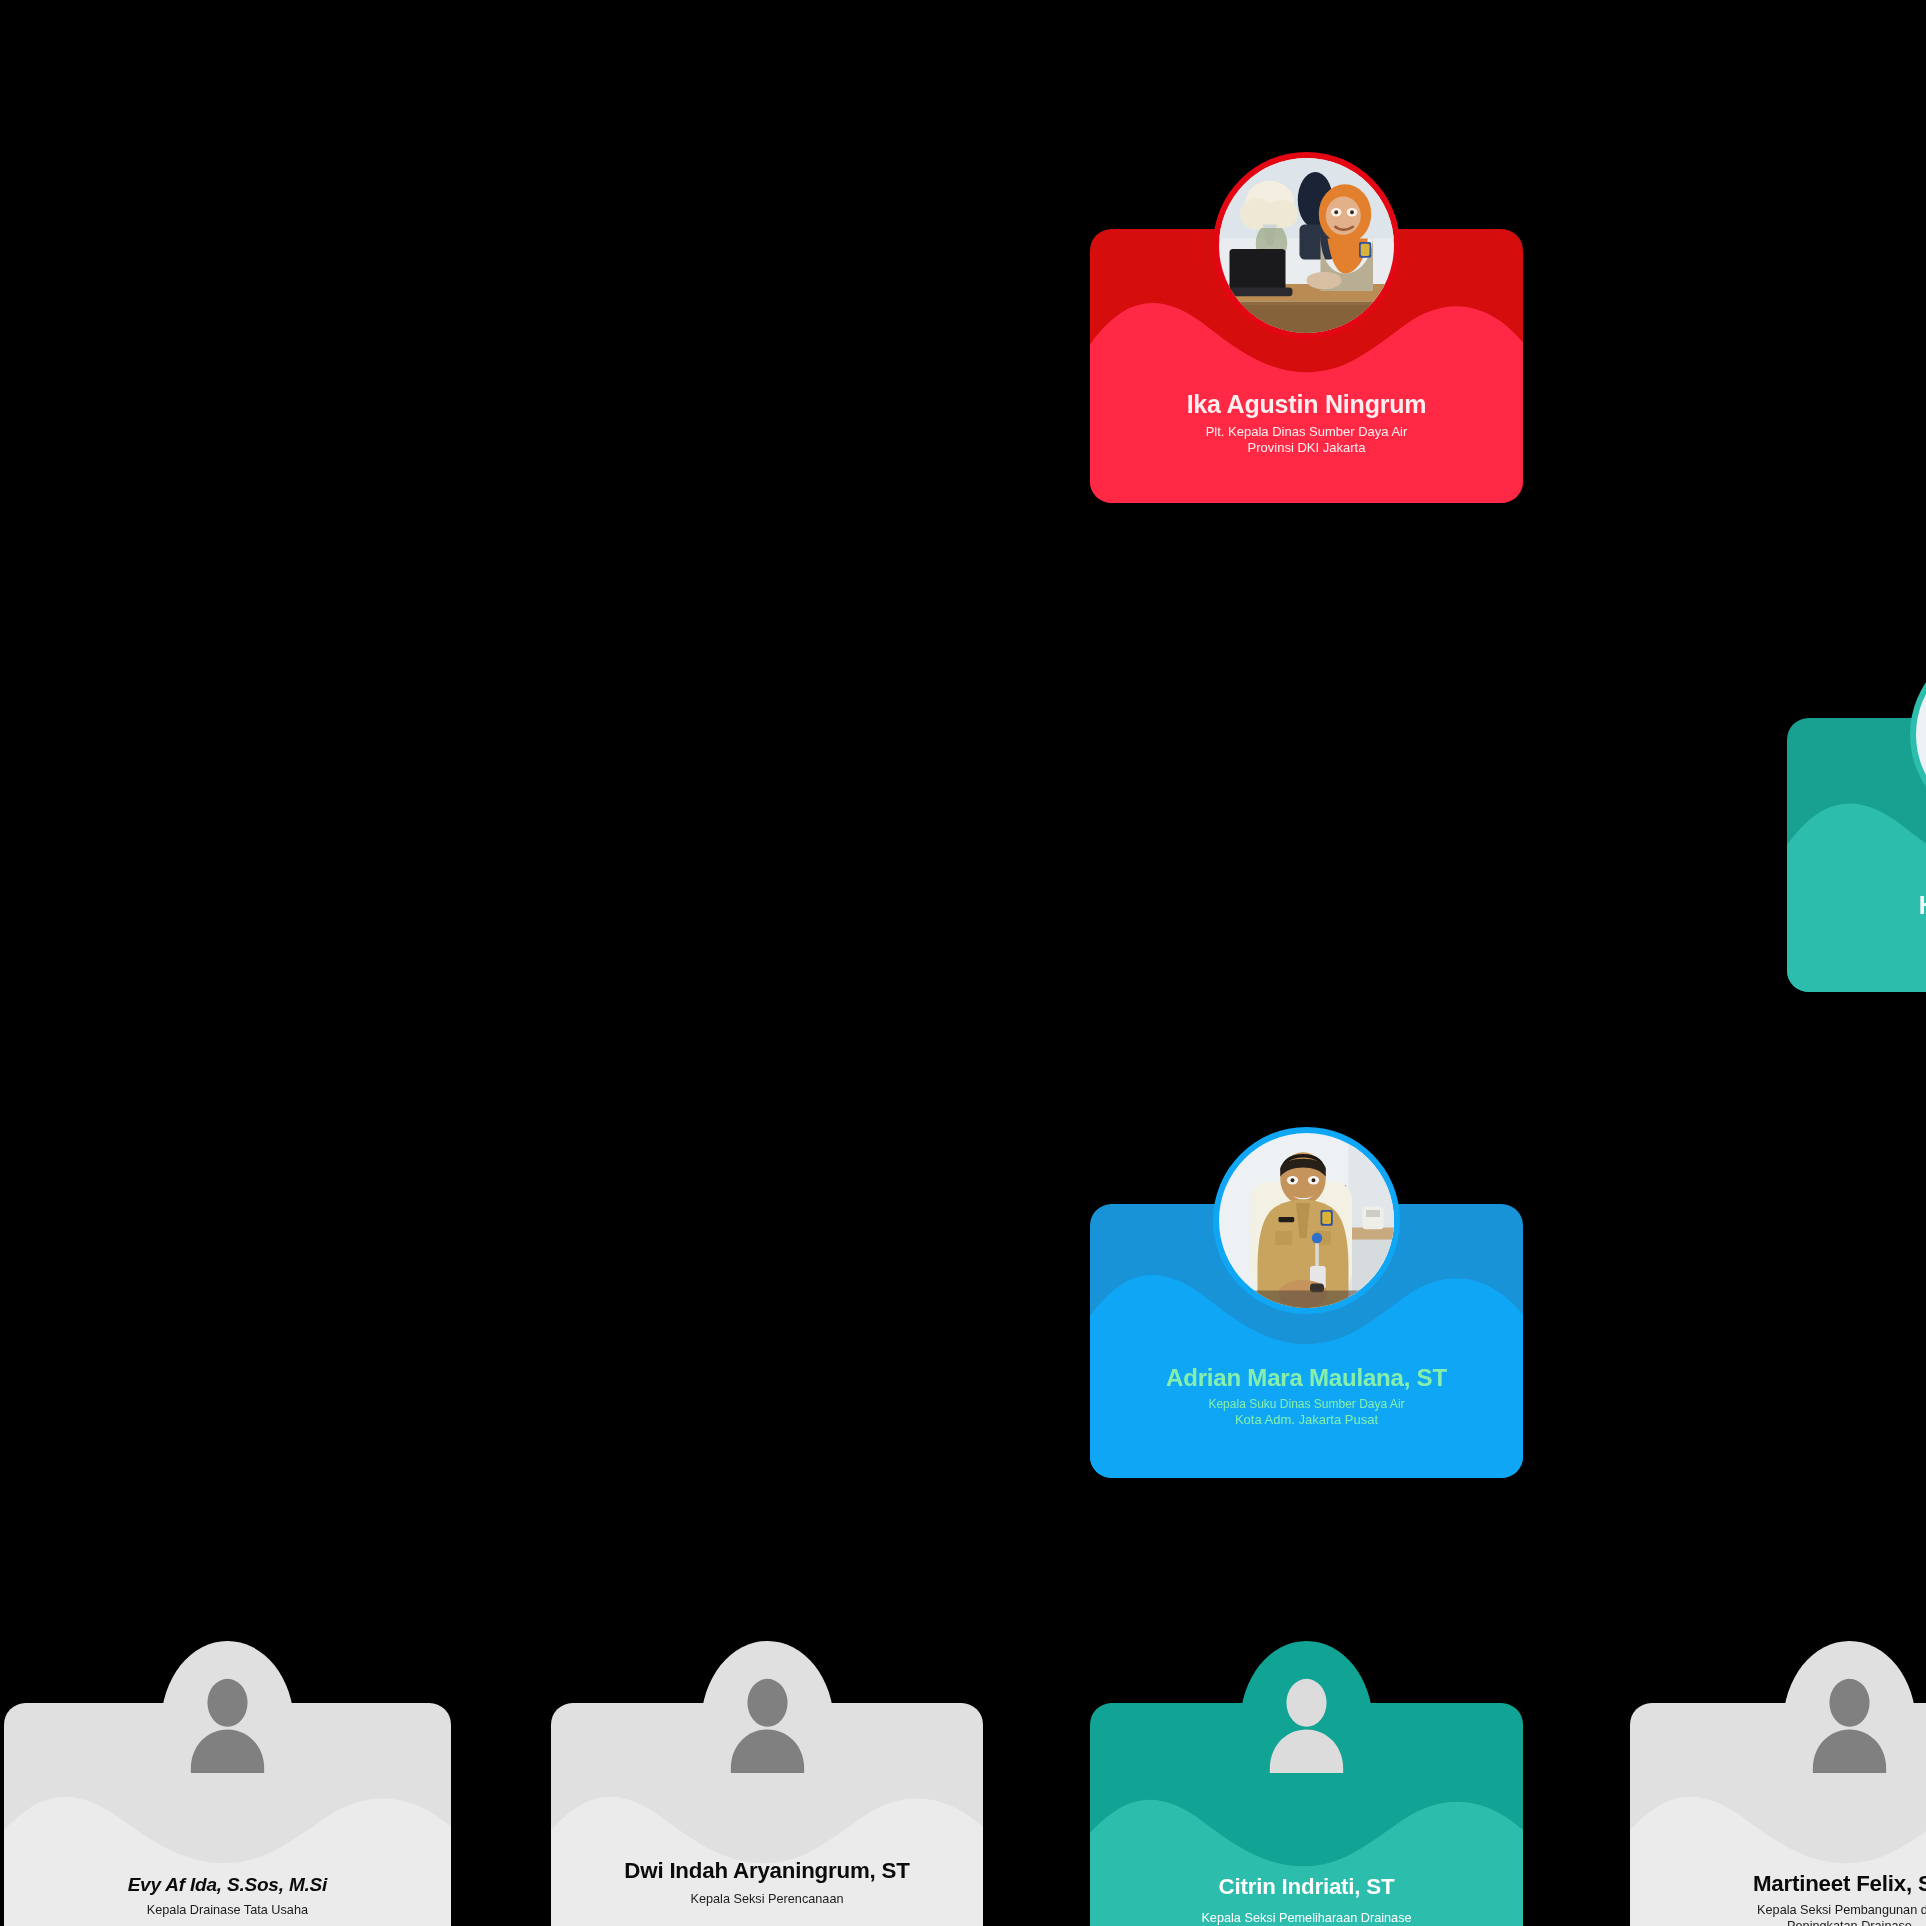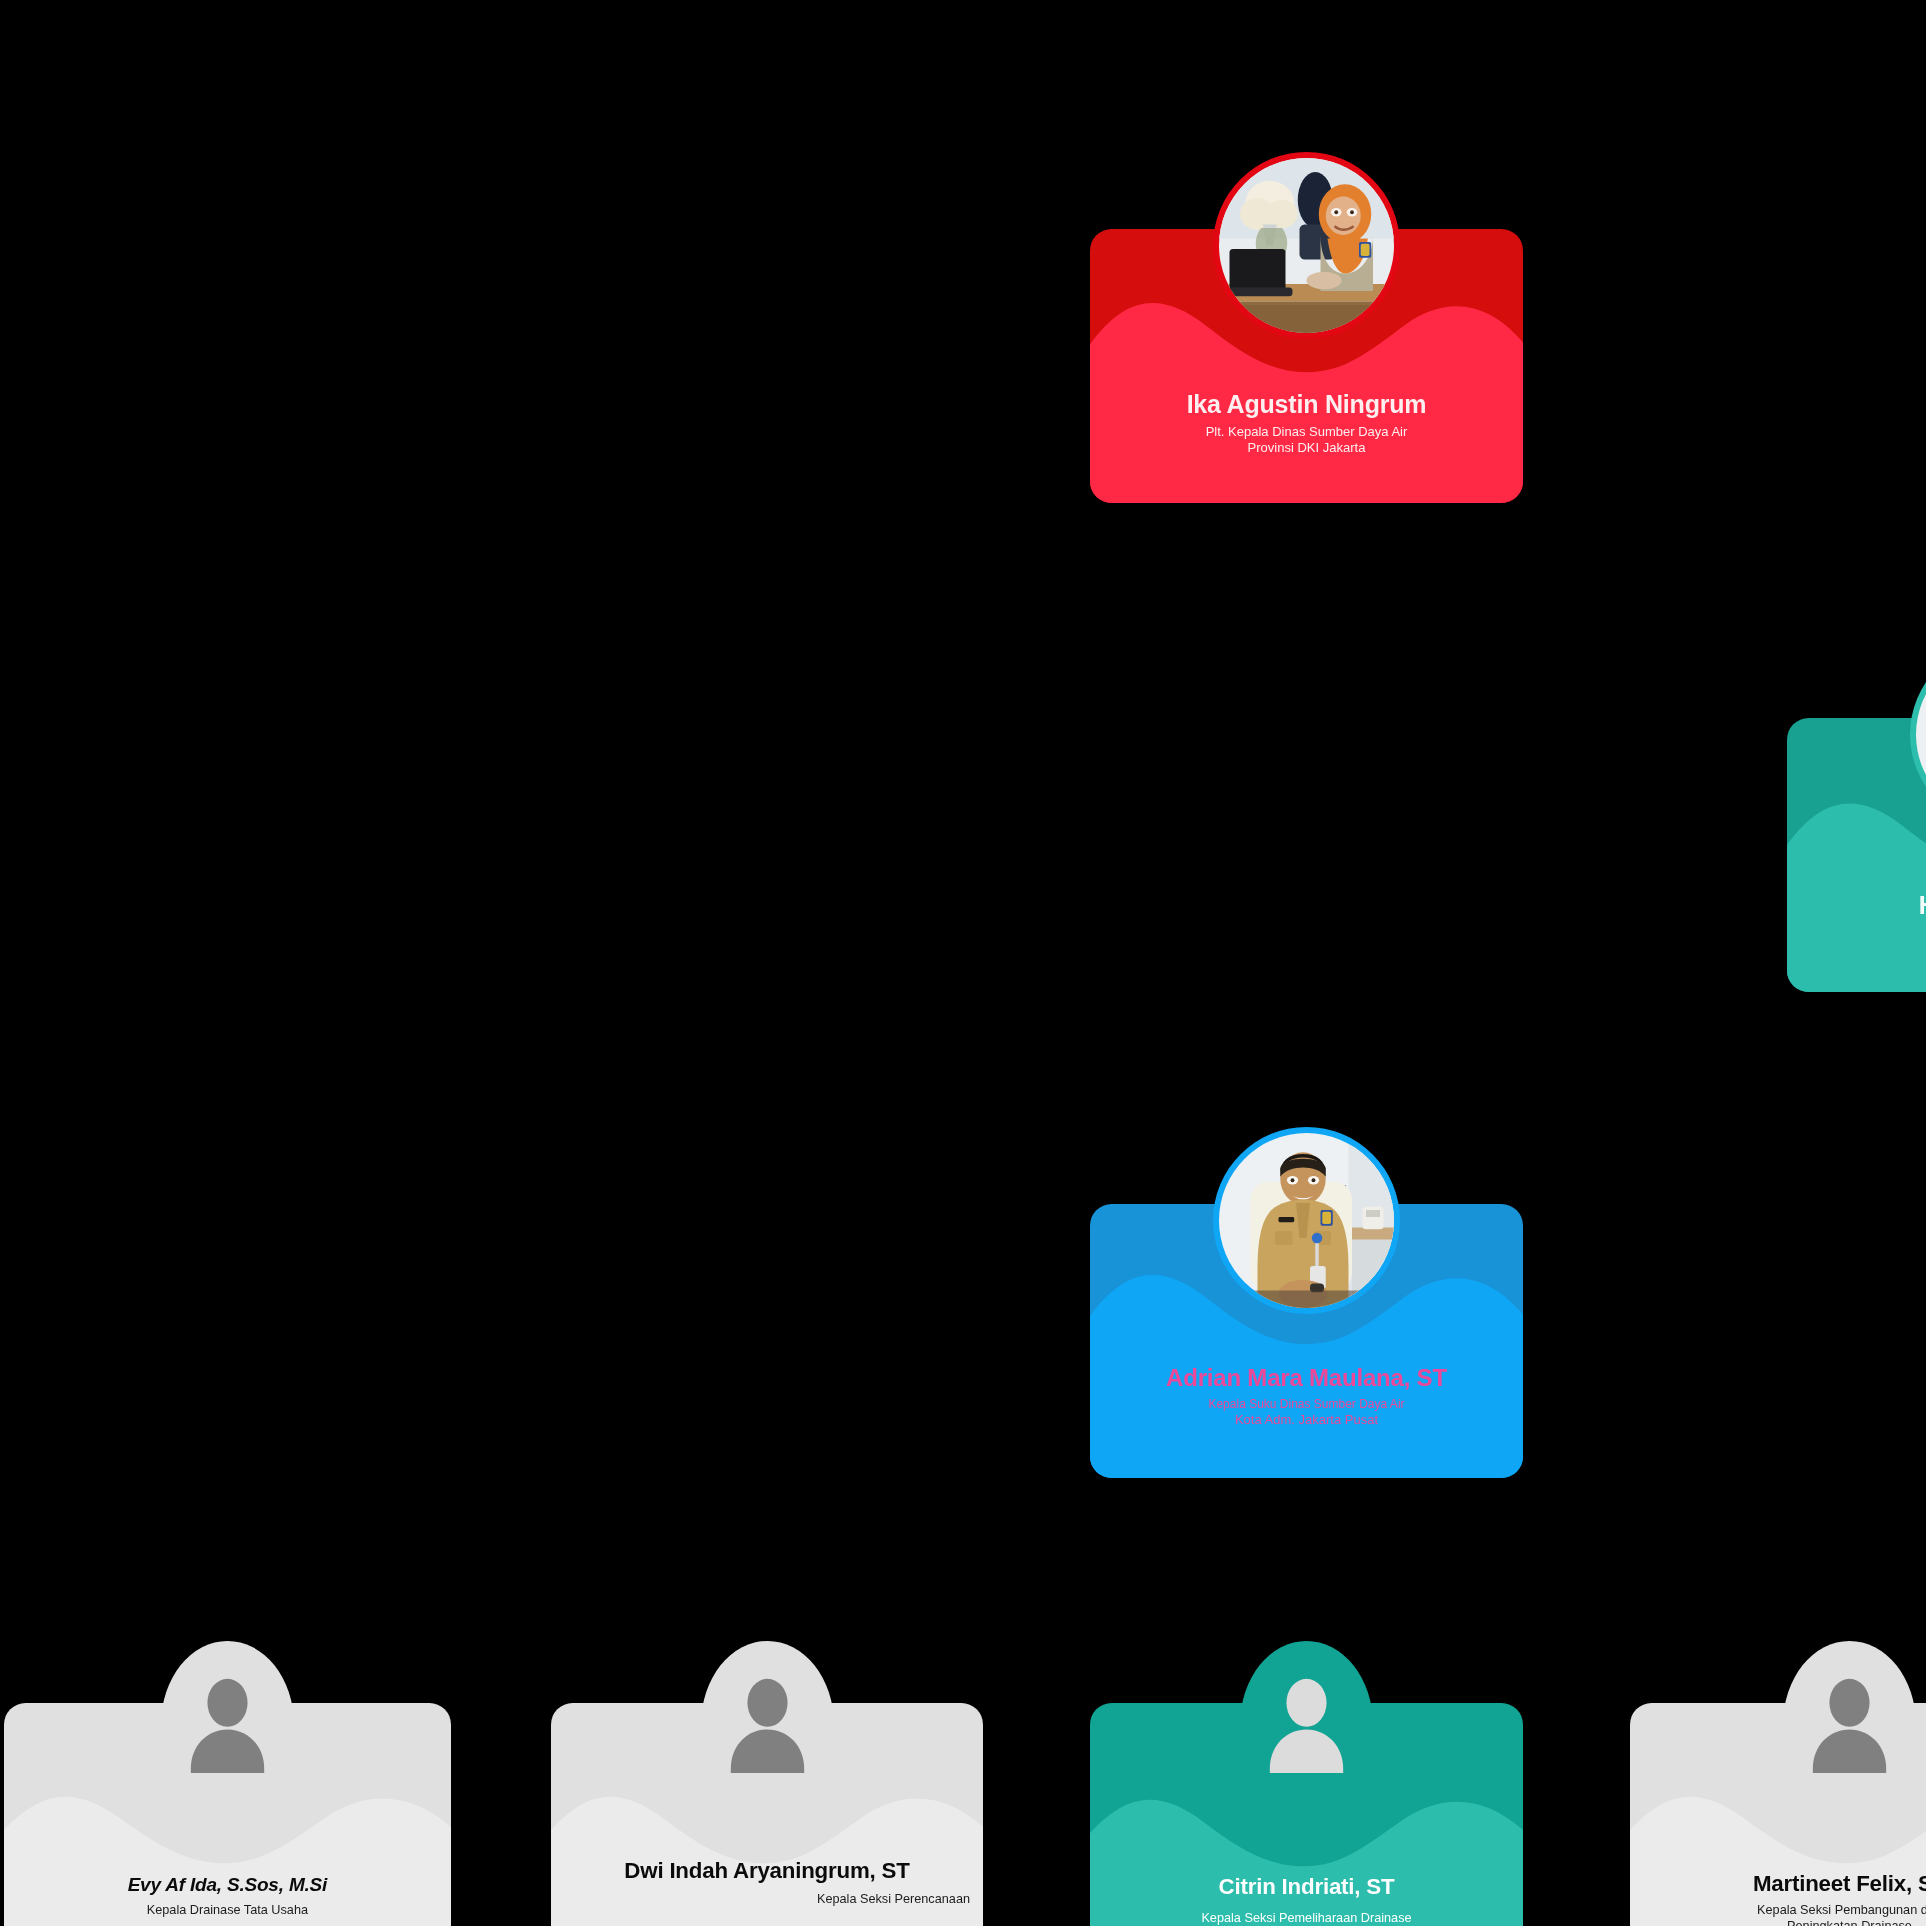--- a/index.html
+++ b/index.html
@@ -30,21 +30,21 @@
   .photo-img { position:absolute; inset:0; width:100%; height:100%; display:block; }
 
   
   .txt { position:absolute; left:0; right:0; text-align:center; z-index:6; padding:0 13px; }
   .nm { font-weight:700; letter-spacing:-0.2px; line-height:1.08; }
   .rl { line-height:1.25; font-weight:400; }
 
   
   .c-red .nm, .c-red .rl { color:#FDEEF0; }
   .c-green .nm, .c-green .rl { color:#F5FFFC; }
-  .c-blue .nm, .c-blue .rl { color:#ec4899; }
+  .c-blue .nm, .c-blue .rl { color:#86efac; }
   .c-teal .nm, .c-teal .rl { color:#ffffff; }
   .c-gray .nm { color:#0B0B0B; }
   .c-gray .rl { color:#1C1C1C; }
 
   
   .ph-av { position:absolute; z-index:4; }
 </style>
 </head>
 <body>
 
@@ -242,21 +242,21 @@
     </div>
     <div class="ph-av" style="left:150px; top:-62px; width:133px; height:166px;">
       <svg viewBox="0 0 344 430" width="133" height="166">
         <ellipse cx="172" cy="215" rx="172" ry="215" fill="#E0E0E0"></ellipse>
         <ellipse cx="172" cy="160" rx="52" ry="62" fill="#808080"></ellipse>
         <path d="M77,330 C77,272 119,229 172,229 C225,229 267,272 267,330 L267,342 L77,342 Z" fill="#808080"></path>
       </svg>
     </div>
     <div class="txt" style="top:156px;">
       <div class="nm" style="font-size:22.3px;">Dwi Indah Aryaningrum, ST</div>
-      <div class="rl" style="font-size:12.7px; margin-top:8.5px;text-align:right;">Kepala Seksi Perencanaan</div>
+      <div class="rl" style="font-size:12.7px; margin-top:8.5px;">Kepala Seksi Perencanaan</div>
     </div>
   </div>
 
   <div class="card c-teal" style="left:1090px; top:1703px; width:433px; height:265px;">
     <div class="card-body">
       <svg class="wave" viewBox="0 0 1125 688" preserveAspectRatio="none">
         <rect x="0" y="0" width="1125" height="688" fill="#11A393"></rect>
         <path d="M0,338 C97,230 186,226 294,308 C392,382 464,424 556,424 C654,424 714,372 815,302 C916,234 1026,240 1125,330 L1125,688 L0,688 Z" fill="#2CBDAD"></path>
       </svg>
     </div>

